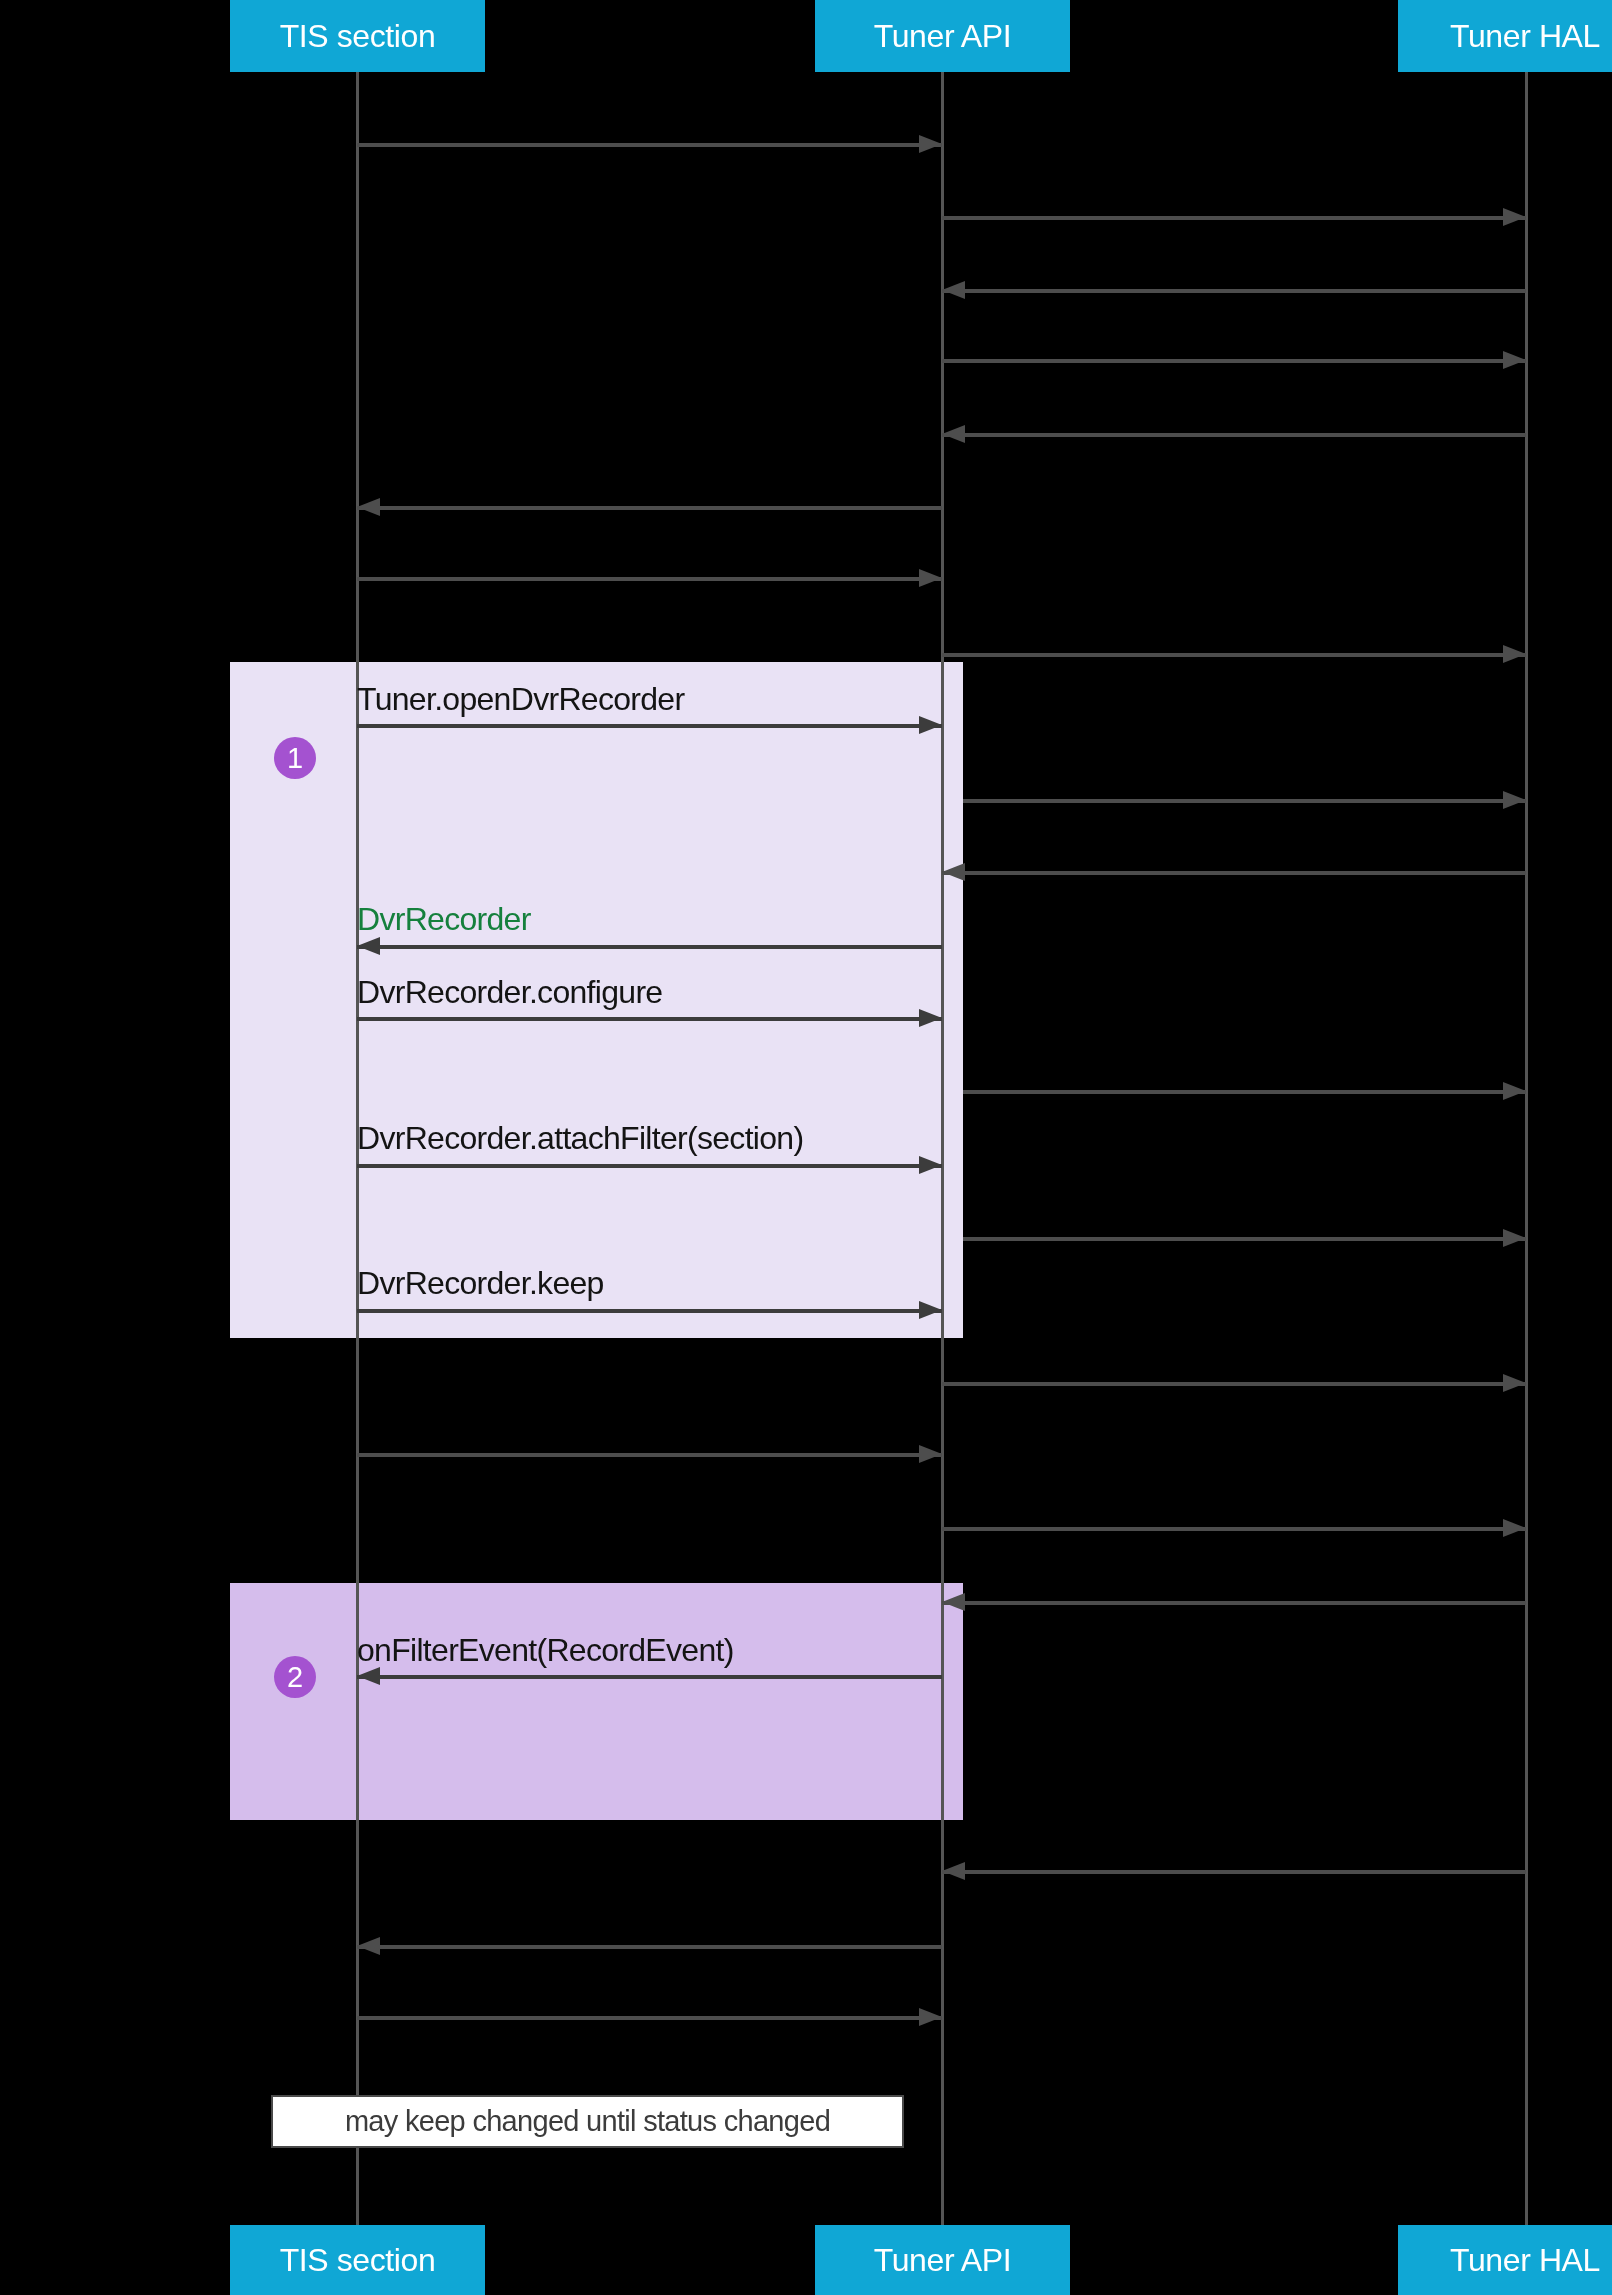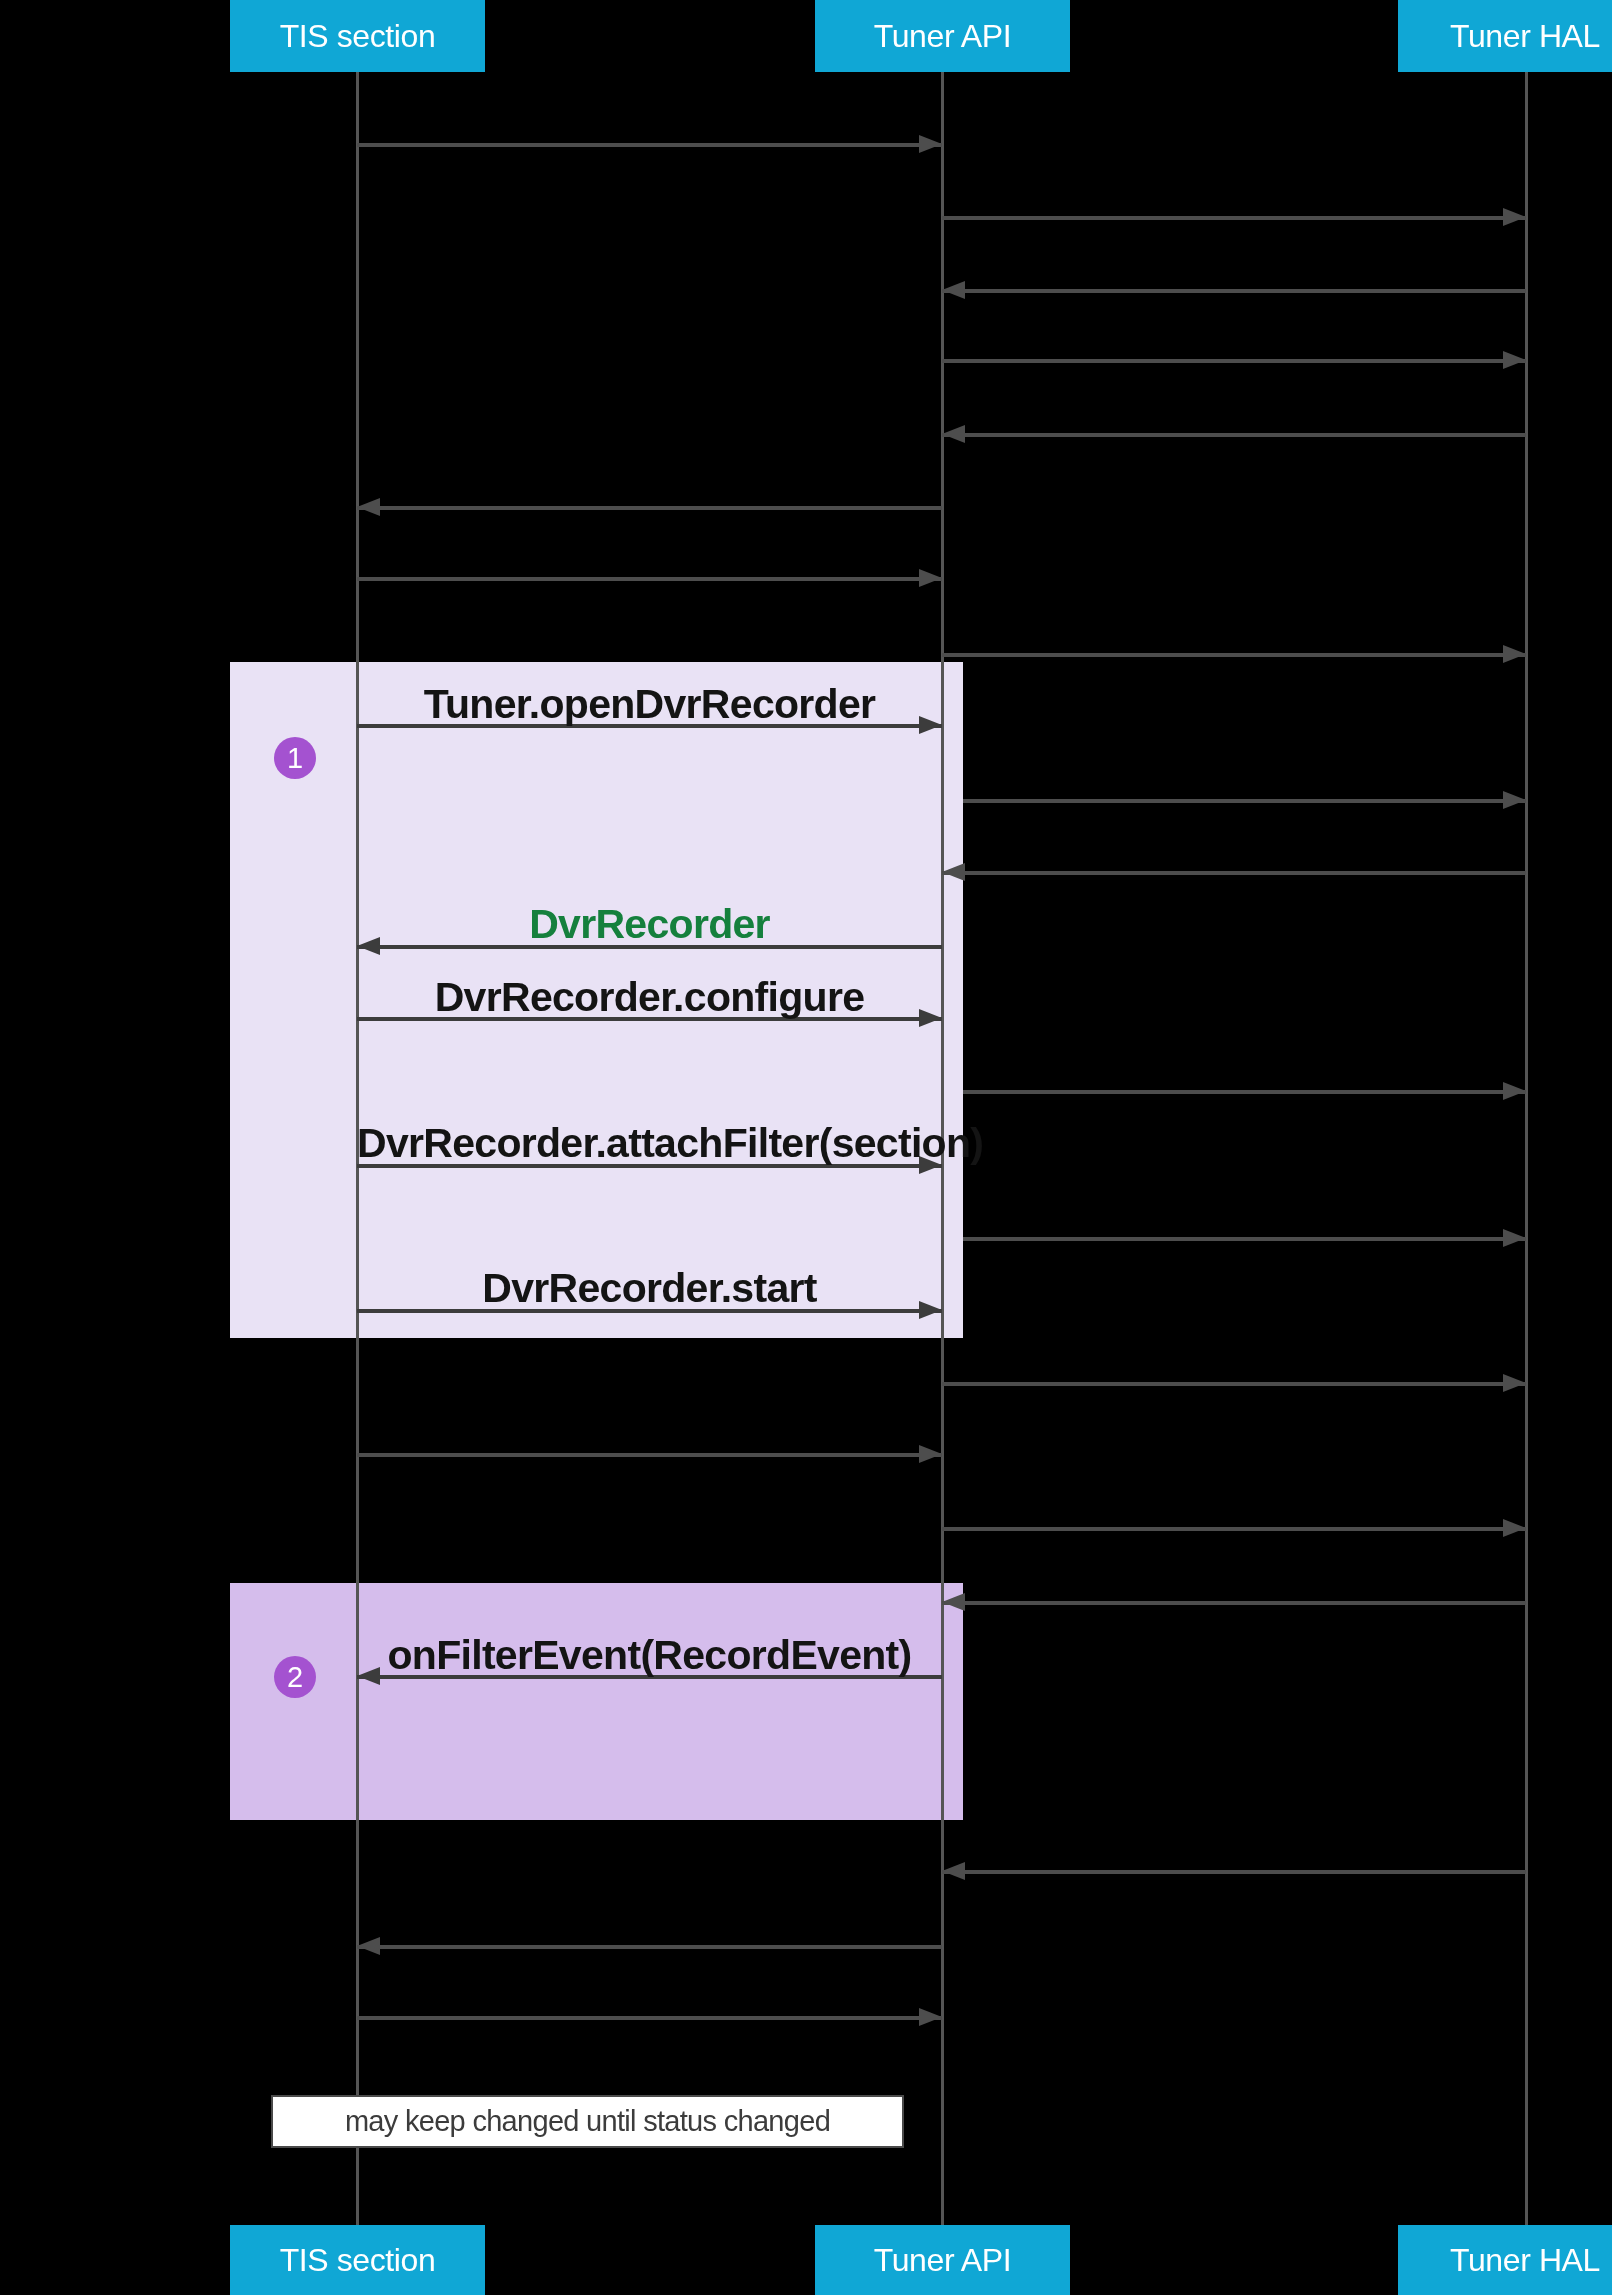--- a/index.html
+++ b/index.html
@@ -60,25 +60,23 @@
   }
   .msg-head {
     position: absolute;
     z-index: 3;
     width: 0;
     height: 0;
   }
   .msg-label {
     position: absolute;
     z-index: 4;
-    text-align: center;
-    font-size: 41px;
+    font-size: 32px;
     letter-spacing: -0.7px;
     white-space: nowrap;
-    font-weight: bold;
   }
 </style>
 </head>
 <body>
 
 <div class="page">
 
   <div class="header" style="left: 190px; width: 255px; top: 0px; height: 72px; background: rgb(16, 167, 213); color: rgb(255, 255, 255);">TIS section</div>
   <div class="header" style="left: 775px; width: 255px; top: 0px; height: 72px; background: rgb(16, 167, 213); color: rgb(255, 255, 255);">Tuner API</div>
   <div class="header" style="left: 1358px; width: 254px; top: 0px; height: 72px; background: rgb(16, 167, 213); color: rgb(255, 255, 255);">Tuner HAL</div>
@@ -131,21 +129,21 @@
       <div class="msg-label" style="left: 317px; width: 585px; top: 974px; color: rgb(20, 20, 20);">DvrRecorder.configure</div>
       <div class="msg-line" style="left: 923px; top: 1090px; width: 563px; height: 3.6px; background: rgb(77, 77, 77);"></div>
       <div class="msg-head" style="top: 1082px; border-top: 9.5px solid transparent; border-bottom: 9.5px solid transparent; left: 1463px; border-left: 23px solid rgb(77, 77, 77);"></div>
       <div class="msg-line" style="left: 317px; top: 1164px; width: 585px; height: 3.6px; background: rgb(60, 60, 60);"></div>
       <div class="msg-head" style="top: 1156px; border-top: 9.5px solid transparent; border-bottom: 9.5px solid transparent; left: 879px; border-left: 23px solid rgb(60, 60, 60);"></div>
       <div class="msg-label" style="left: 317px; width: 585px; top: 1120px; color: rgb(20, 20, 20);">DvrRecorder.attachFilter(section)</div>
       <div class="msg-line" style="left: 923px; top: 1237px; width: 563px; height: 3.6px; background: rgb(77, 77, 77);"></div>
       <div class="msg-head" style="top: 1229px; border-top: 9.5px solid transparent; border-bottom: 9.5px solid transparent; left: 1463px; border-left: 23px solid rgb(77, 77, 77);"></div>
       <div class="msg-line" style="left: 317px; top: 1309px; width: 585px; height: 3.6px; background: rgb(60, 60, 60);"></div>
       <div class="msg-head" style="top: 1301px; border-top: 9.5px solid transparent; border-bottom: 9.5px solid transparent; left: 879px; border-left: 23px solid rgb(60, 60, 60);"></div>
-      <div class="msg-label" style="left: 317px; width: 585px; top: 1265px; color: rgb(20, 20, 20);">DvrRecorder.start</div>
+      <div class="msg-label" style="left: 317px; width: 585px; top: 1265px; color: rgb(20, 20, 20);">DvrRecorder.keep</div>
       <div class="msg-line" style="left: 902px; top: 1382px; width: 584px; height: 3.6px; background: rgb(77, 77, 77);"></div>
       <div class="msg-head" style="top: 1374px; border-top: 9.5px solid transparent; border-bottom: 9.5px solid transparent; left: 1463px; border-left: 23px solid rgb(77, 77, 77);"></div>
       <div class="msg-line" style="left: 317px; top: 1453px; width: 585px; height: 3.6px; background: rgb(77, 77, 77);"></div>
       <div class="msg-head" style="top: 1445px; border-top: 9.5px solid transparent; border-bottom: 9.5px solid transparent; left: 879px; border-left: 23px solid rgb(77, 77, 77);"></div>
       <div class="msg-line" style="left: 902px; top: 1527px; width: 584px; height: 3.6px; background: rgb(77, 77, 77);"></div>
       <div class="msg-head" style="top: 1519px; border-top: 9.5px solid transparent; border-bottom: 9.5px solid transparent; left: 1463px; border-left: 23px solid rgb(77, 77, 77);"></div>
       <div class="msg-line" style="left: 902px; top: 1601px; width: 584px; height: 3.6px; background: rgb(77, 77, 77);"></div>
       <div class="msg-head" style="top: 1593px; border-top: 9.5px solid transparent; border-bottom: 9.5px solid transparent; left: 902px; border-right: 23px solid rgb(77, 77, 77);"></div>
       <div class="msg-line" style="left: 317px; top: 1675px; width: 585px; height: 3.6px; background: rgb(60, 60, 60);"></div>
       <div class="msg-head" style="top: 1667px; border-top: 9.5px solid transparent; border-bottom: 9.5px solid transparent; left: 317px; border-right: 23px solid rgb(60, 60, 60);"></div>

